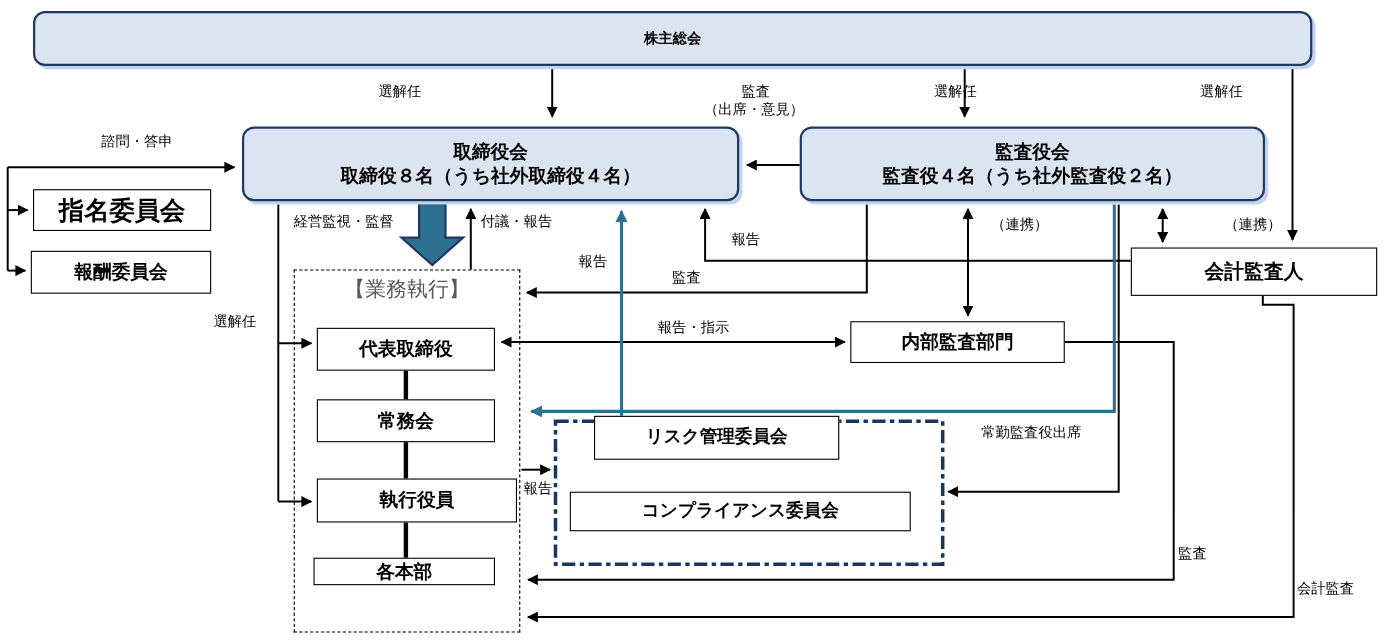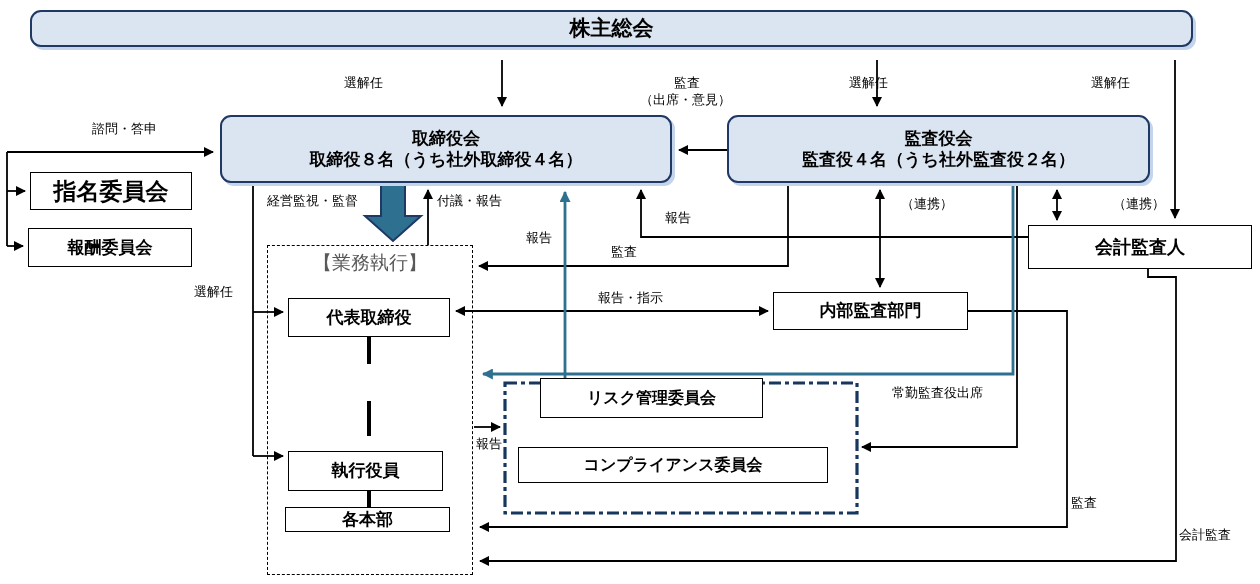--- a/index.html
+++ b/index.html
@@ -88,21 +88,21 @@
       <path d="M369,401 V436"></path>
       <path d="M369,474 V508"></path>
     </g>
 
     <polygon points="381,185 405,185 405,216 421,216 393,241 365,216 381,216" fill="#2d708f" stroke="#1f3864" stroke-width="2"></polygon>
   </svg>
 
   <div class="dashed-frame" style="left:267px;top:245px;width:206px;height:330px;"></div>
   <div class="exec-caption" style="left:267px;top:250px;">【業務執行】</div>
 
-  <div class="box rounded" style="left:30px;top:10px;width:1163px;height:37px;font-size:21px;">
+  <div class="box rounded" style="left:30px;top:10px;width:1163px;height:50px;font-size:13px;">
     <span>株主総会</span>
   </div>
 
   <div class="box rounded" style="left:220px;top:115px;width:452px;height:68px;font-size:17px;">
     <span>取締役会</span>
     <span>取締役８名（うち社外取締役４名）</span>
   </div>
 
   <div class="box rounded" style="left:727px;top:115px;width:423px;height:68px;font-size:17px;">
     <span>監査役会</span>
@@ -122,22 +122,25 @@
   </div>
 
   <div class="box" style="left:773px;top:292px;width:195px;height:38px;font-size:17px;">
     <span>内部監査部門</span>
   </div>
 
   <div class="box" style="left:288px;top:298px;width:162px;height:39px;font-size:17px;">
     <span>代表取締役</span>
   </div>
 
+  <div class="box" style="left:288px;top:363px;width:162px;height:39px;font-size:17px;">
+    <span>常務会</span>
+  </div>
 
-  <div class="box" style="left:288px;top:451px;width:155px;height:40px;font-size:17px;">
+  <div class="box" style="left:288px;top:435px;width:182px;height:40px;font-size:17px;">
     <span>執行役員</span>
   </div>
 
   <div class="box" style="left:285px;top:507px;width:165px;height:25px;font-size:17px;">
     <span>各本部</span>
   </div>
 
   <div class="box" style="left:520px;top:378px;width:223px;height:40px;font-size:16px;margin-left:20px;">
     <span>リスク管理委員会</span>
   </div>

